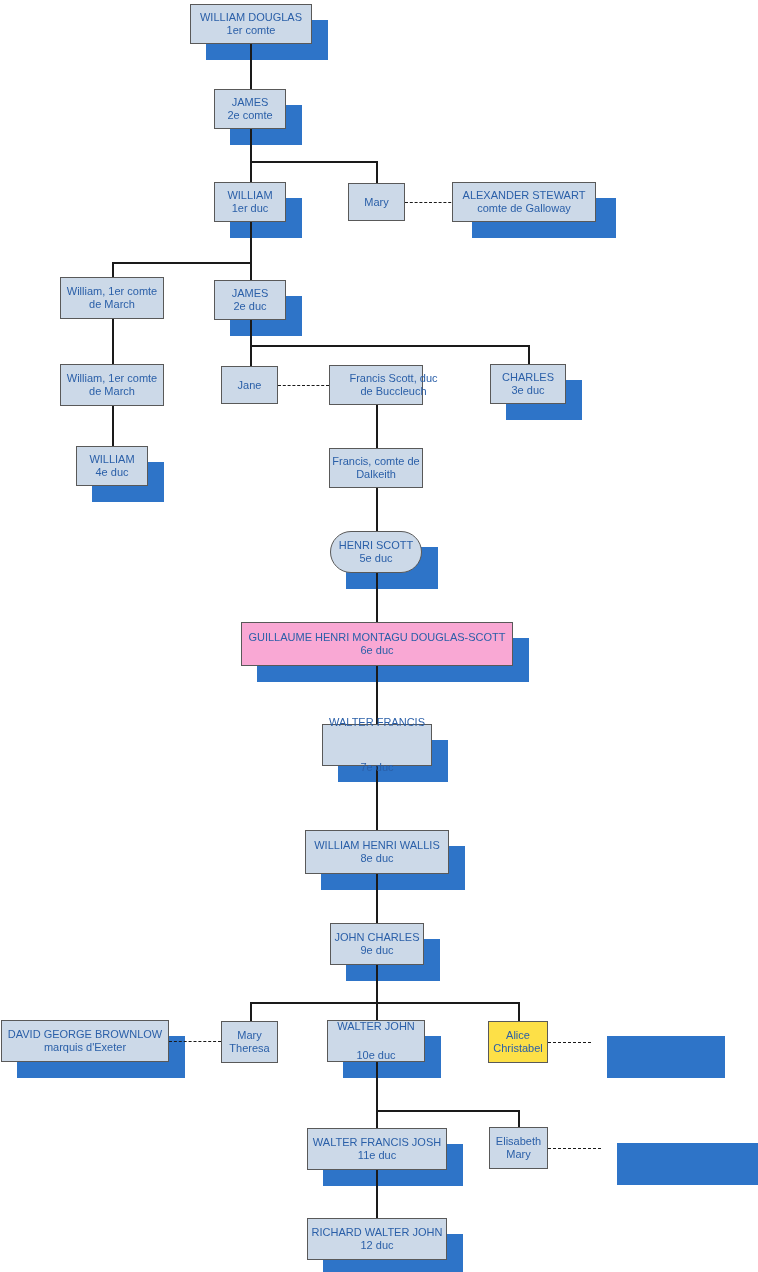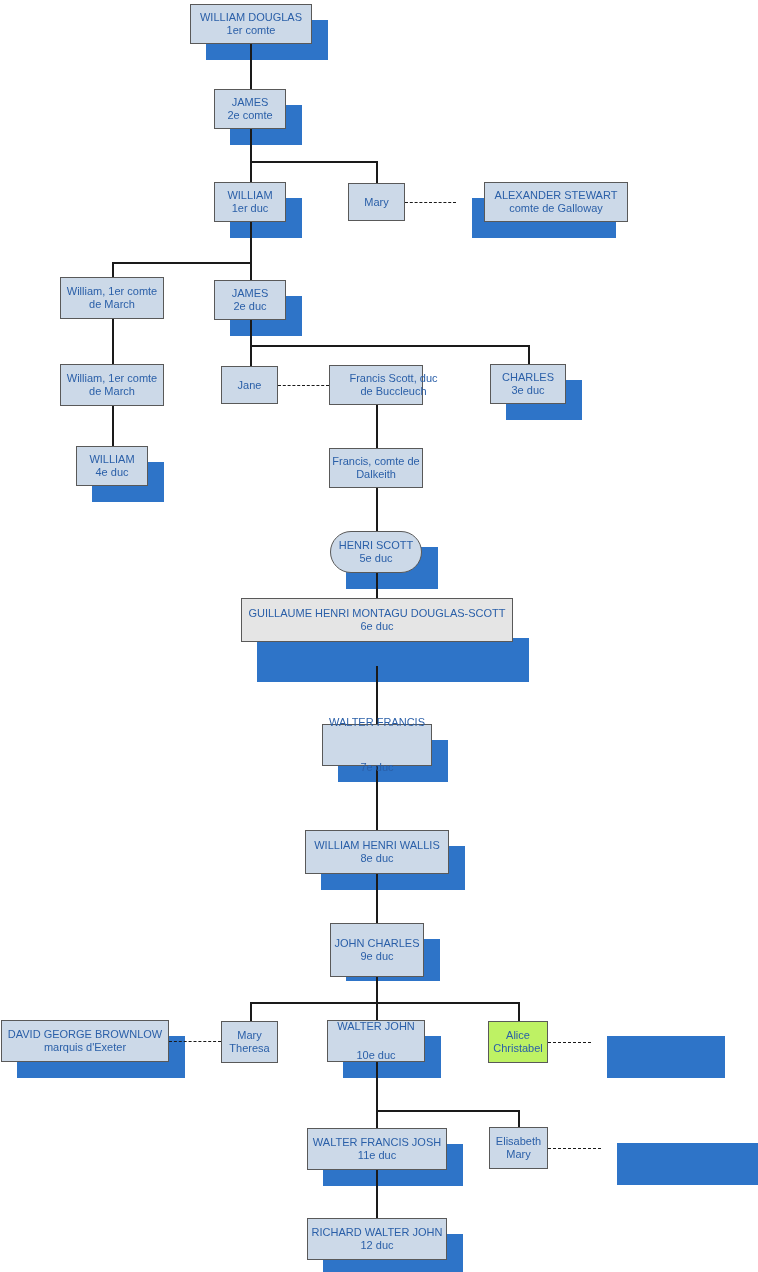--- a/index.html
+++ b/index.html
@@ -119,21 +119,21 @@
       <span class="l1">JAMES</span>
       <span class="l2">2e comte</span>
     </div>
     <div class="node" style="left: 214px; top: 182px; width: 72px; height: 40px; background: rgb(204, 217, 232); border-color: rgb(89, 89, 89); color: rgb(42, 95, 168);">
       <span class="l1">WILLIAM</span>
       <span class="l2">1er duc</span>
     </div>
     <div class="node" style="left: 348px; top: 183px; width: 57px; height: 38px; background: rgb(204, 217, 232); border-color: rgb(89, 89, 89); color: rgb(42, 95, 168);">
       <span class="l1">Mary</span>
     </div>
-    <div class="node" style="left: 484px; top: 182px; width: 144px; height: 40px; background: rgb(204, 217, 232); border-color: rgb(89, 89, 89); color: rgb(42, 95, 168);">
+    <div class="node" style="left: 452px; top: 182px; width: 144px; height: 40px; background: rgb(204, 217, 232); border-color: rgb(89, 89, 89); color: rgb(42, 95, 168);">
       <span class="l1">ALEXANDER STEWART</span>
       <span class="l2">comte de Galloway</span>
     </div>
     <div class="node" style="left: 60px; top: 277px; width: 104px; height: 42px; background: rgb(204, 217, 232); border-color: rgb(89, 89, 89); color: rgb(42, 95, 168);">
       <span class="l1">William, 1er comte</span>
       <span class="l2">de March</span>
     </div>
     <div class="node" style="left: 214px; top: 280px; width: 72px; height: 40px; background: rgb(204, 217, 232); border-color: rgb(89, 89, 89); color: rgb(42, 95, 168);">
       <span class="l1">JAMES</span>
       <span class="l2">2e duc</span>
@@ -158,49 +158,49 @@
       <span class="l2">4e duc</span>
     </div>
     <div class="node" style="left: 329px; top: 448px; width: 94px; height: 40px; background: rgb(204, 217, 232); border-color: rgb(89, 89, 89); color: rgb(42, 95, 168);">
       <span class="l1">Francis, comte de</span>
       <span class="l2">Dalkeith</span>
     </div>
     <div class="node" style="left: 330px; top: 531px; width: 92px; height: 42px; background: rgb(204, 217, 232); border-color: rgb(89, 89, 89); color: rgb(42, 95, 168); border-radius: 21px;">
       <span class="l1">HENRI SCOTT</span>
       <span class="l2">5e duc</span>
     </div>
-    <div class="node" style="left: 241px; top: 598px; width: 272px; height: 44px; background: #e5e5e5; border-color: rgb(89, 89, 89); color: rgb(42, 95, 168);">
+    <div class="node" style="left: 241px; top: 622px; width: 272px; height: 44px; background: #f9a8d4; border-color: rgb(89, 89, 89); color: rgb(42, 95, 168);">
       <span class="l1">GUILLAUME HENRI MONTAGU DOUGLAS-SCOTT</span>
       <span class="l2">6e duc</span>
     </div>
     <div class="node" style="left: 322px; top: 724px; width: 110px; height: 42px; background: rgb(204, 217, 232); border-color: rgb(89, 89, 89); color: rgb(42, 95, 168); gap: 32px;">
       <span class="l1">WALTER FRANCIS</span>
       <span class="l2">7e duc</span>
     </div>
     <div class="node" style="left: 305px; top: 830px; width: 144px; height: 44px; background: rgb(204, 217, 232); border-color: rgb(89, 89, 89); color: rgb(42, 95, 168);">
       <span class="l1">WILLIAM HENRI WALLIS</span>
       <span class="l2">8e duc</span>
     </div>
-    <div class="node" style="left: 330px; top: 923px; width: 94px; height: 54px; background: rgb(204, 217, 232); border-color: rgb(89, 89, 89); color: rgb(42, 95, 168);">
+    <div class="node" style="left: 330px; top: 923px; width: 94px; height: 42px; background: rgb(204, 217, 232); border-color: rgb(89, 89, 89); color: rgb(42, 95, 168);">
       <span class="l1">JOHN CHARLES</span>
       <span class="l2">9e duc</span>
     </div>
     <div class="node" style="left: 1px; top: 1020px; width: 168px; height: 42px; background: rgb(204, 217, 232); border-color: rgb(89, 89, 89); color: rgb(42, 95, 168);">
       <span class="l1">DAVID GEORGE BROWNLOW</span>
       <span class="l2">marquis d'Exeter</span>
     </div>
     <div class="node" style="left: 221px; top: 1021px; width: 57px; height: 42px; background: rgb(204, 217, 232); border-color: rgb(89, 89, 89); color: rgb(42, 95, 168);">
       <span class="l1">Mary</span>
       <span class="l2">Theresa</span>
     </div>
     <div class="node" style="left: 327px; top: 1020px; width: 98px; height: 42px; background: rgb(204, 217, 232); border-color: rgb(89, 89, 89); color: rgb(42, 95, 168); gap: 16px;">
       <span class="l1">WALTER JOHN</span>
       <span class="l2">10e duc</span>
     </div>
-    <div class="node" style="left: 488px; top: 1021px; width: 60px; height: 42px; background: #bef264; border-color: rgb(89, 89, 89); color: rgb(42, 95, 168);">
+    <div class="node" style="left: 488px; top: 1021px; width: 60px; height: 42px; background: #fde047; border-color: rgb(89, 89, 89); color: rgb(42, 95, 168);">
       <span class="l1">Alice</span>
       <span class="l2">Christabel</span>
     </div>
     <div class="node" style="left: 307px; top: 1128px; width: 140px; height: 42px; background: rgb(204, 217, 232); border-color: rgb(89, 89, 89); color: rgb(42, 95, 168);">
       <span class="l1">WALTER FRANCIS JOSH</span>
       <span class="l2">11e duc</span>
     </div>
     <div class="node" style="left: 489px; top: 1127px; width: 59px; height: 42px; background: rgb(204, 217, 232); border-color: rgb(89, 89, 89); color: rgb(42, 95, 168);">
       <span class="l1">Elisabeth</span>
       <span class="l2">Mary</span>

